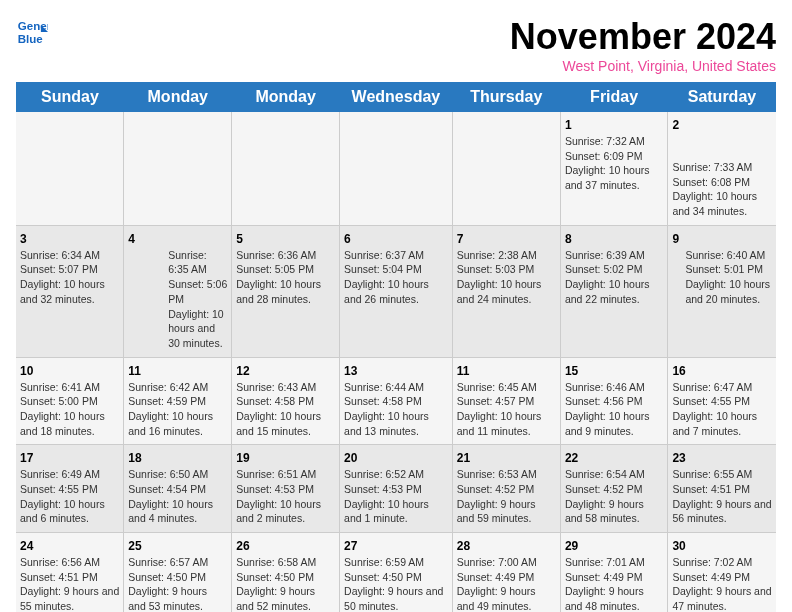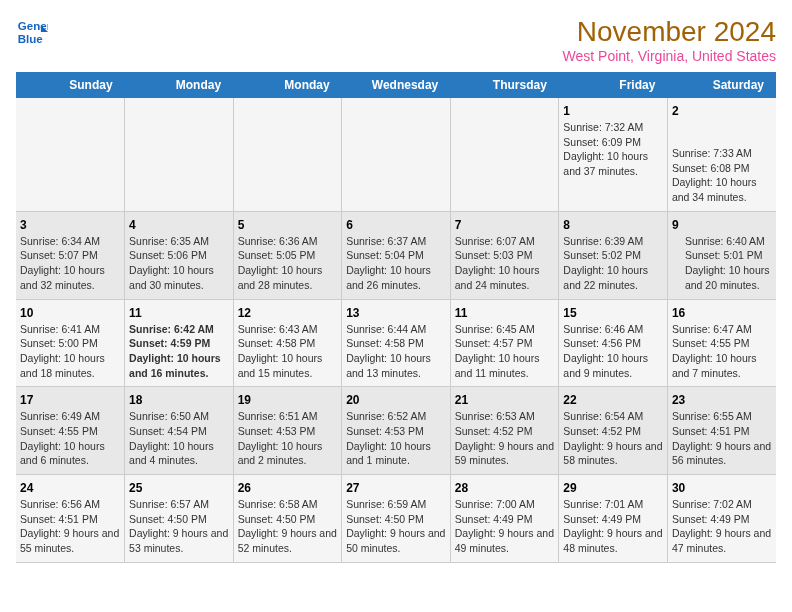--- a/index.html
+++ b/index.html
@@ -20,40 +20,40 @@
       display: flex;
       align-items: center;
       gap: 4px;
     }
     .logo-icon {
       width: 32px;
       height: 32px;
     }
     .title-block { text-align: right; }
     .title-block h1 {
-      font-size: 28px;
-      font-weight: normal;
-      color: #a16207;
+      font-size: 36px;
+      font-weight: bold;
+      color: #000000;
     }
     .title-block h2 {
       font-size: 14px;
       font-weight: normal;
       color: #ec4899;
     }
     table {
       width: 100%;
       border-collapse: collapse;
       font-size: 10.5px;
     }
     thead tr th {
       background: #2979c0;
       color: #fff;
       padding: 6px 12px;
-      text-align: right;
-      font-size: 12px;
+      text-align: center;
+      font-size: 16px;
       font-weight: bold;
     }
     tbody tr {
       border-bottom: 1px solid #ccc;
     }
     tbody tr:nth-child(odd) {
       background: #f5f5f5;
     }
     tbody tr:nth-child(even) {
       background: #e8e8e8;
@@ -130,39 +130,39 @@
       </tr>
       <tr>
         <td>
           <span class="day-num">3</span>
           <div class="day-info" style="white-space: pre-line;">Sunrise: 6:34 AM
 Sunset: 5:07 PM
 Daylight: 10 hours and 32 minutes.</div>
         </td>
         <td>
           <span class="day-num">4</span>
-          <div class="day-info" style="white-space: pre-line;">Sunrise: 6:35 AM
+          <div class="day-info" style="white-space: pre-line; margin-left: 40px;">Sunrise: 6:35 AM
 Sunset: 5:06 PM
 Daylight: 10 hours and 30 minutes.</div>
         </td>
         <td>
           <span class="day-num">5</span>
           <div class="day-info" style="white-space: pre-line;">Sunrise: 6:36 AM
 Sunset: 5:05 PM
 Daylight: 10 hours and 28 minutes.</div>
         </td>
         <td>
           <span class="day-num">6</span>
           <div class="day-info" style="white-space: pre-line;">Sunrise: 6:37 AM
 Sunset: 5:04 PM
 Daylight: 10 hours and 26 minutes.</div>
         </td>
         <td>
           <span class="day-num">7</span>
-          <div class="day-info" style="white-space: pre-line;">Sunrise: 6:07 AM
+          <div class="day-info" style="white-space: pre-line;">Sunrise: 2:38 AM
 Sunset: 5:03 PM
 Daylight: 10 hours and 24 minutes.</div>
         </td>
         <td>
           <span class="day-num">8</span>
           <div class="day-info" style="white-space: pre-line;">Sunrise: 6:39 AM
 Sunset: 5:02 PM
 Daylight: 10 hours and 22 minutes.</div>
         </td>
         <td>
@@ -174,21 +174,21 @@
       </tr>
       <tr>
         <td>
           <span class="day-num">10</span>
           <div class="day-info" style="white-space: pre-line;">Sunrise: 6:41 AM
 Sunset: 5:00 PM
 Daylight: 10 hours and 18 minutes.</div>
         </td>
         <td>
           <span class="day-num">11</span>
-          <div class="day-info" style="white-space: pre-line; font-weight: bold;">Sunrise: 6:42 AM
+          <div class="day-info" style="white-space: pre-line;">Sunrise: 6:42 AM
 Sunset: 4:59 PM
 Daylight: 10 hours and 16 minutes.</div>
         </td>
         <td>
           <span class="day-num">12</span>
           <div class="day-info" style="white-space: pre-line;">Sunrise: 6:43 AM
 Sunset: 4:58 PM
 Daylight: 10 hours and 15 minutes.</div>
         </td>
         <td>

